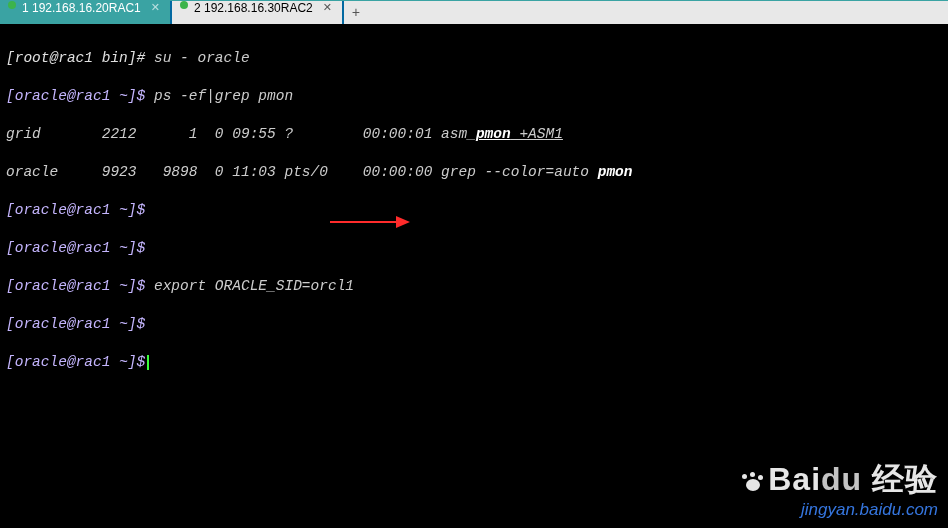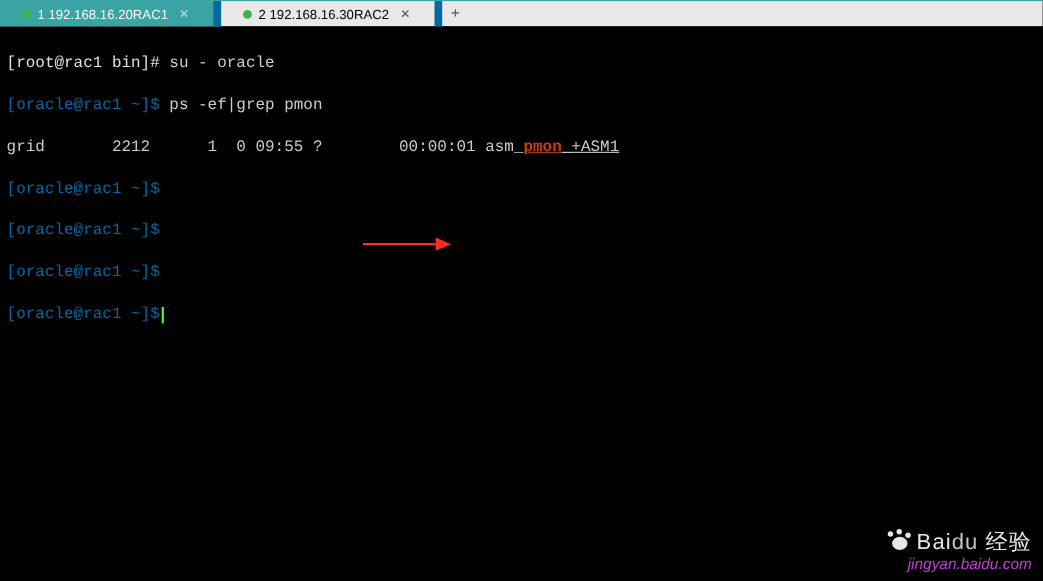--- a/index.html
+++ b/index.html
@@ -13,25 +13,24 @@
     }
     .tabbar {
       background: #e8e8e8;
       height: 24px;
       display: flex;
       align-items: stretch;
       border-top: 1px solid #3aa3a3;
     }
     .tab {
       display: flex;
-      align-items: center;
-      padding: 0 20px;
+      padding: 0 8px;
       font-size: 12px;
       font-family: -apple-system, Segoe UI, Arial, sans-serif;
-      border-right: 7px solid #0369a1;
+      border-right: 2px solid #0369a1;
       cursor: pointer;
       gap: 6px;
     }
     .tab.active {
       background: #3aa3a3;
       color: #fff;
     }
     .status-dot {
       width: 8px; height: 8px; border-radius: 50%;
       display: inline-block;
@@ -53,24 +52,24 @@
     }
     .terminal {
       background: #000;
       color: #ccc;
       padding: 6px 6px;
       font-size: 14.5px;
       line-height: 19px;
       white-space: pre;
       font-family: Consolas, "Courier New", monospace;
     }
-    .line { white-space: pre; }
+    .line { white-space: pre; font-style: italic; }
     .prompt-root { color: #e0e0e0; }
-    .prompt-user { color: #0369a1; }
-    .red { color: #c2410c; font-weight: bold; }
+    .prompt-user { color: #c4b5fd; }
+    .red { color: #ffffff; font-weight: bold; }
     .u { text-decoration: underline; }
     .cursor {
       display: inline-block;
       width: 2px; height: 15px;
       background: #3aff3a;
       vertical-align: text-bottom;
       margin-left: 2px;
     }
     .arrow {
       position: absolute;
@@ -78,22 +77,22 @@
       pointer-events: none;
     }
     .watermark {
       position: absolute;
       right: 10px; bottom: 8px;
       text-align: right;
       color: #fff;
       font-family: Arial, sans-serif;
       opacity: 0.9;
     }
-    .wm-top { font-size: 20px; font-weight: normal; letter-spacing: 1px;}
-    .wm-sub { font-size: 14px; font-style: italic; color: #d946ef; margin-top: -2px; }
+    .wm-top { font-size: 32px; font-weight: bold; letter-spacing: 1px;}
+    .wm-sub { font-size: 17px; font-style: italic; color: #3b82f6; margin-top: -2px; }
     .paw {
       display: inline-block; position: relative; width: 22px; height: 18px; margin-right: 4px; vertical-align: -1px;
     }
     .paw::before, .paw::after {
       content: ""; position: absolute; background: #fff; border-radius: 50%;
     }
     .paw::before { width: 14px; height: 12px; left: 4px; top: 6px; }
     .paw::after { width: 5px; height: 5px; left: 0; top: 1px; box-shadow: 8px -2px 0 #fff, 16px 1px 0 #fff; }
   </style>
 </head>
@@ -110,22 +109,24 @@
     <span>2 192.168.16.30RAC2</span>
     <span class="tab-close">✕</span>
   </div>
   <div class="tab-add">+</div>
 </div>
 
 <div class="terminal">
 <div class="line"><span class="prompt-root">[root@rac1 bin]#</span><span> su - oracle</span></div>
 <div class="line"><span class="prompt-user">[oracle@rac1 ~]$</span><span> ps -ef|grep pmon</span></div>
 <div class="line"><span>grid       2212      1  0 09:55 ?        00:00:01 asm_</span><span class="red u">pmon</span><span class="u">_+ASM1</span></div>
+<div class="line"><span>oracle     9923   9898  0 11:03 pts/0    00:00:00 grep --color=auto </span><span class="red">pmon</span></div>
 <div class="line"><span class="prompt-user">[oracle@rac1 ~]$</span></div>
 <div class="line"><span class="prompt-user">[oracle@rac1 ~]$</span></div>
+<div class="line"><span class="prompt-user">[oracle@rac1 ~]$</span><span> export ORACLE_SID=orcl1</span></div>
 <div class="line"><span class="prompt-user">[oracle@rac1 ~]$</span></div>
 <div class="line"><span class="prompt-user">[oracle@rac1 ~]$</span><span class="cursor"></span></div>
 </div>
 
 <svg class="arrow" width="80" height="16">
   <line x1="0" y1="8" x2="66" y2="8" stroke="#ff2b2b" stroke-width="2"></line>
   <polygon points="66,2 80,8 66,14" fill="#ff2b2b"></polygon>
 </svg>
 
 <div class="watermark">

